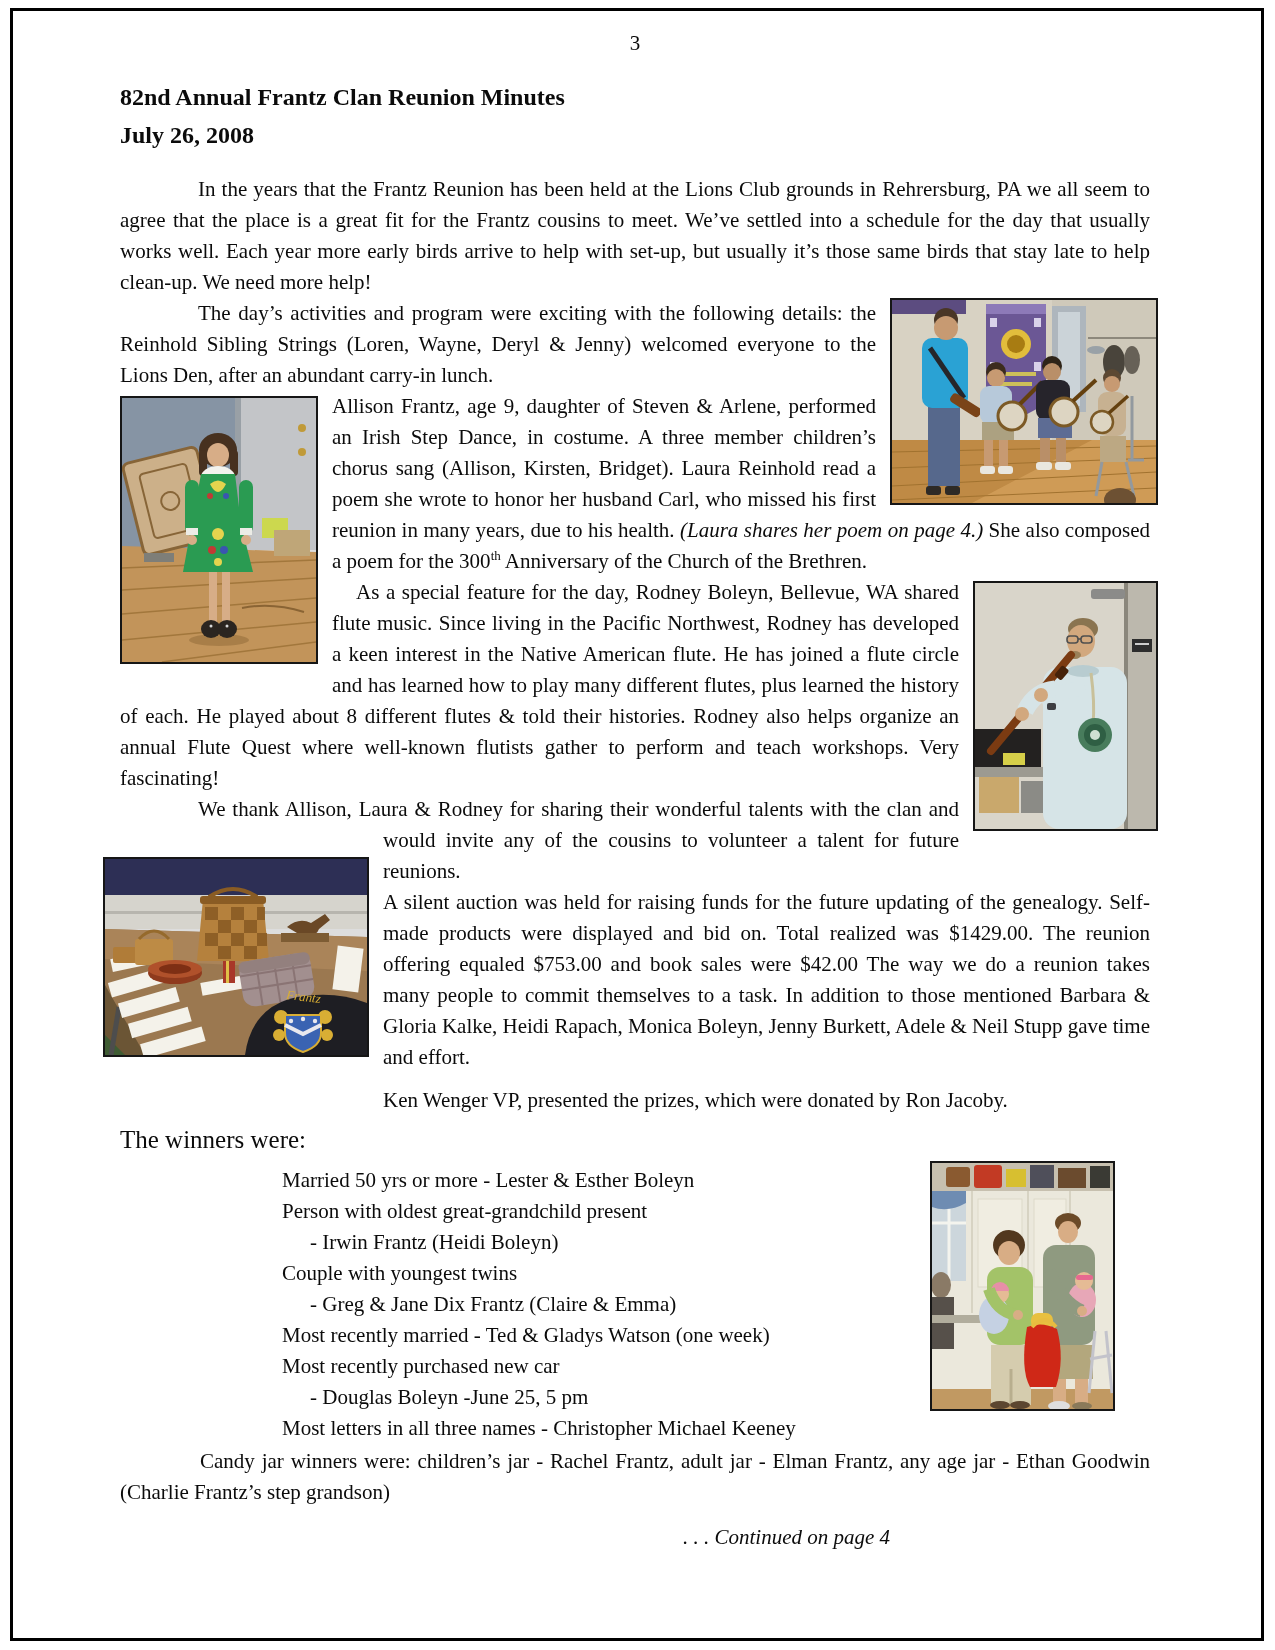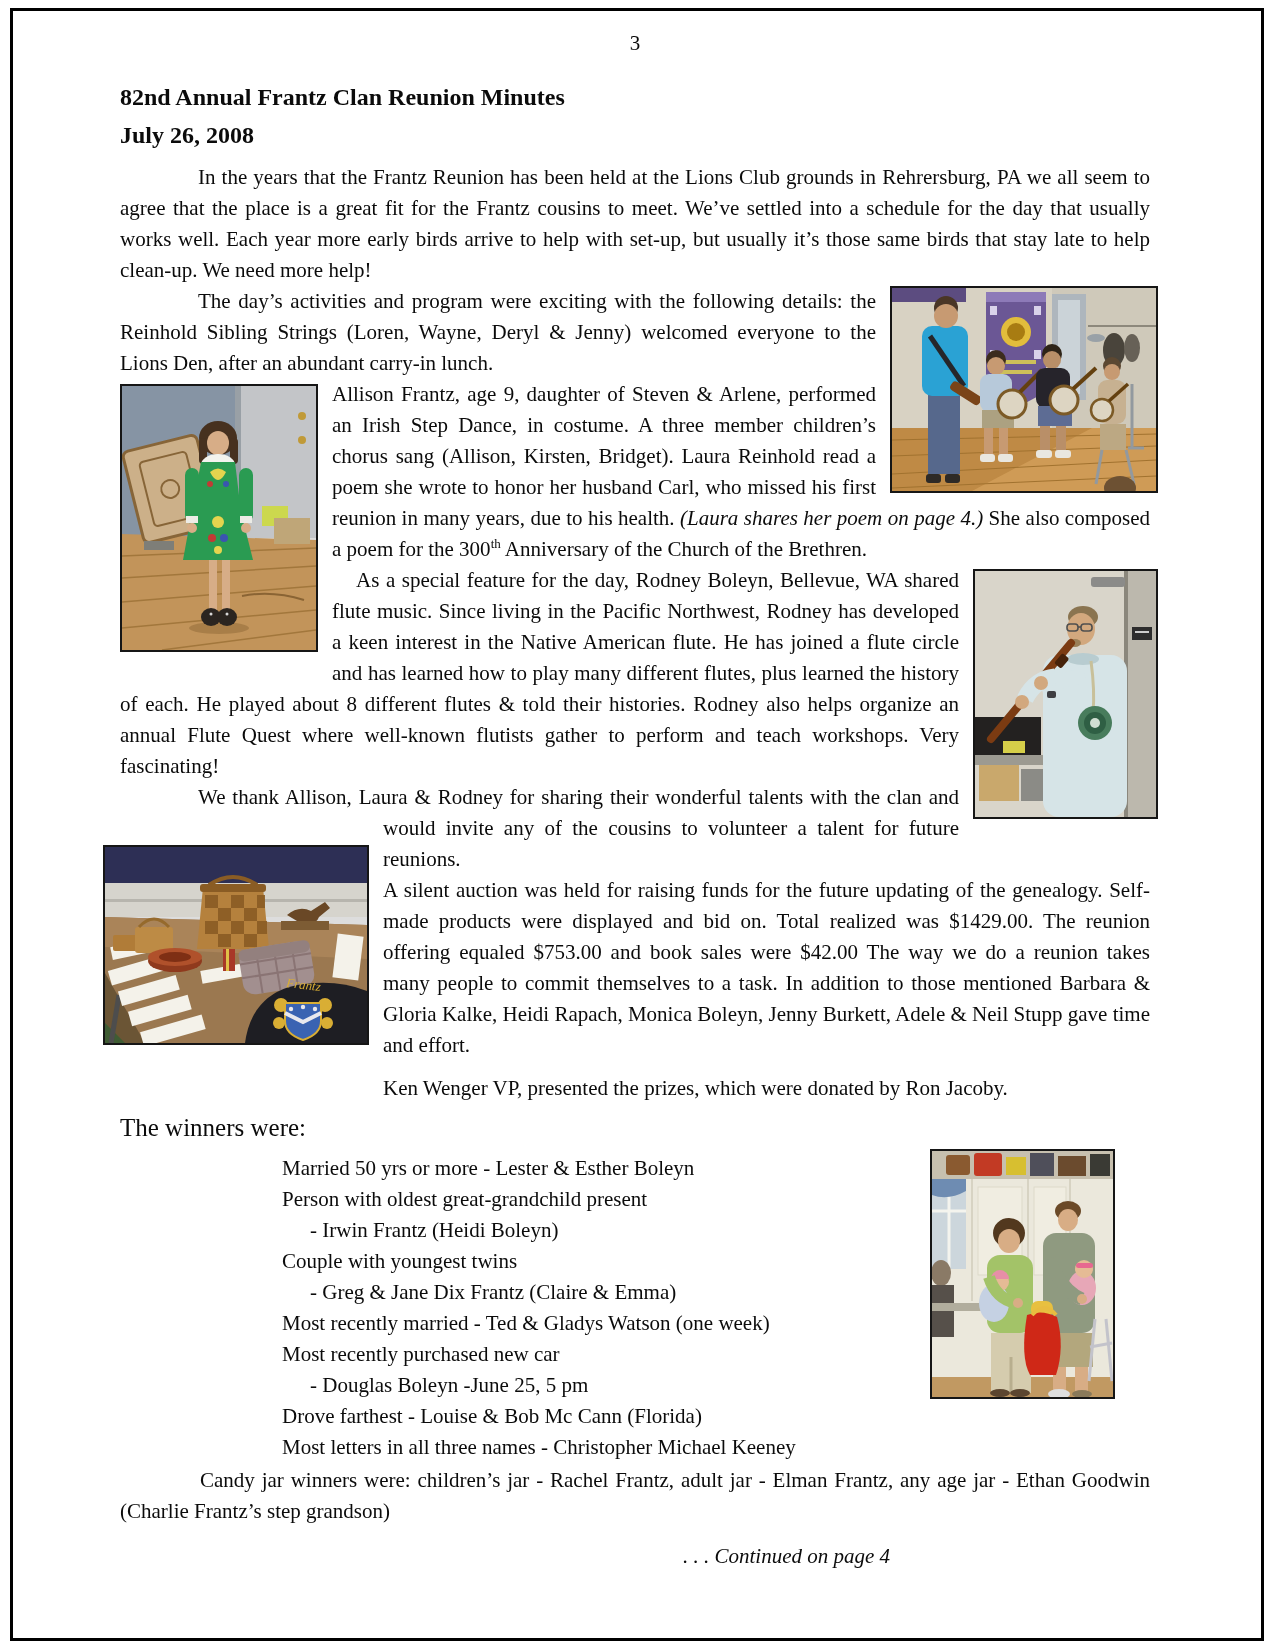--- a/index.html
+++ b/index.html
@@ -6,21 +6,21 @@
   .page{
     position:relative;width:1275px;height:1650px;background:#ffffff;
     font-family:"Liberation Serif","DejaVu Serif",serif;color:#0b0b0b;
     overflow:hidden;
   }
   .page-border{position:absolute;left:10px;top:8px;right:11px;bottom:9px;border:3px solid #000;pointer-events:none;}
   .content{position:absolute;left:120px;top:30px;width:1030px;}
   .page-number{text-align:center;font-size:21px;line-height:26px;}
   .title{margin:22px 0 0;font-size:24px;font-weight:bold;line-height:38px;}
   p{margin:0;font-size:21px;line-height:31px;text-align:justify;}
-  .para-intro{margin-top:8px;text-indent:78px;}
+  .para-intro{margin-top:20px;text-indent:78px;}
   .para-activities{text-indent:78px;}
   .para-rodney{text-indent:24px;}
   .para-thanks{text-indent:78px;}
   .para-prizes{margin-top:12px;margin-left:263px;text-align:left;}
   .para-candy{margin-top:2px;text-indent:80px;clear:both;}
   .winners-heading{clear:left;margin-top:8px;font-size:25px;line-height:31px;}
   .winners-list{margin:10px 0 0 162px;font-size:21px;line-height:31px;}
   .wl{white-space:nowrap;}
   .wl.sub{margin-left:28px;}
   .footer-line{margin-top:14px;margin-left:563px;font-size:21px;line-height:31px;font-style:italic;}
@@ -389,21 +389,20 @@
 
     <div class="winners-list">
       <div class="wl" data-bind="winners.list.0.text">Married 50 yrs or more - Lester &amp; Esther Boleyn</div>
       <div class="wl" data-bind="winners.list.1.text">Person with oldest great-grandchild present</div>
       <div class="wl sub" data-bind="winners.list.2.text">- Irwin Frantz (Heidi Boleyn)</div>
       <div class="wl" data-bind="winners.list.3.text">Couple with youngest twins</div>
       <div class="wl sub" data-bind="winners.list.4.text">- Greg &amp; Jane Dix Frantz (Claire &amp; Emma)</div>
       <div class="wl" data-bind="winners.list.5.text">Most recently married - Ted &amp; Gladys Watson (one week)</div>
       <div class="wl" data-bind="winners.list.6.text">Most recently purchased new car</div>
       <div class="wl sub" data-bind="winners.list.7.text">- Douglas Boleyn -June 25, 5 pm</div>
-      <div class="wl" data-bind="winners.list.8.text">Drove farthest - Louise &amp; Bob Mc Cann (Florida)</div>
       <div class="wl" data-bind="winners.list.9.text">Most letters in all three names - Christopher Michael Keeney</div>
     </div>
 
     <p class="para-candy" data-bind="paragraphs.candy">Candy jar winners were: children’s jar - Rachel Frantz, adult jar - Elman Frantz, any age jar - Ethan Goodwin (Charlie Frantz’s step grandson)</p>
 
     <div class="footer-line">
       <span data-bind="page.footer_dots">. . .</span>
       <span data-bind="page.footer_text">Continued on page 4</span>
     </div>
 

